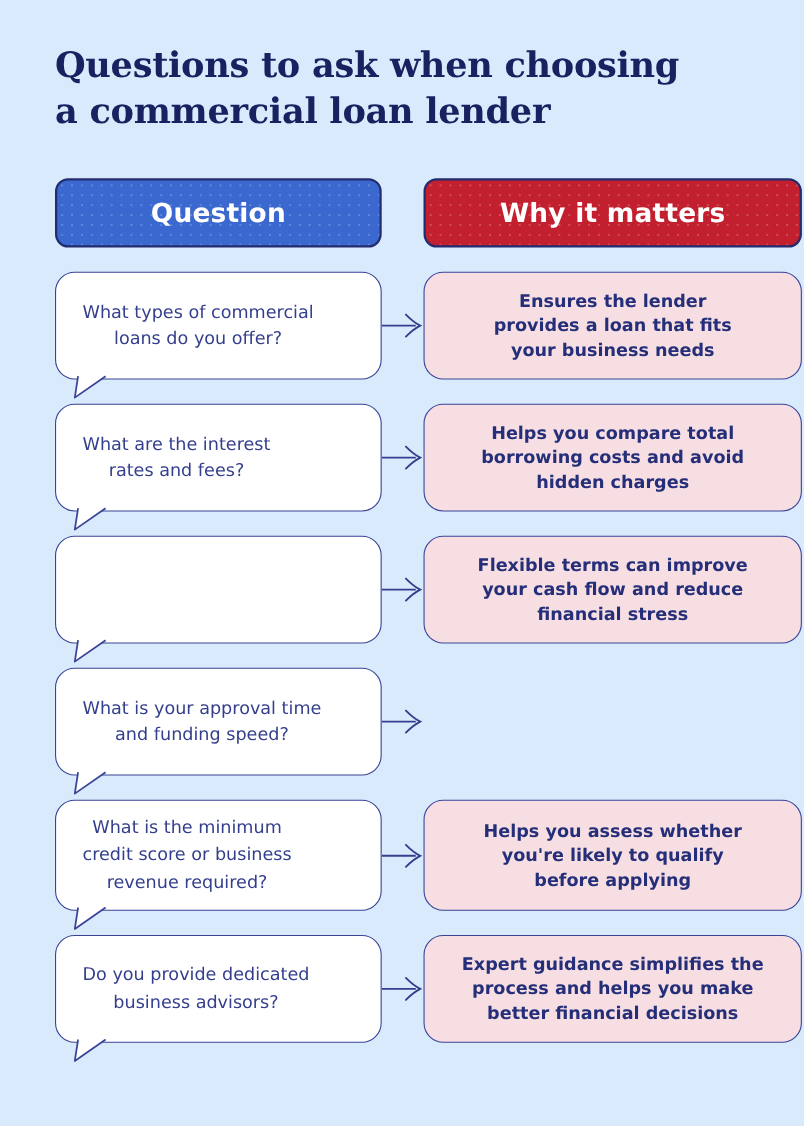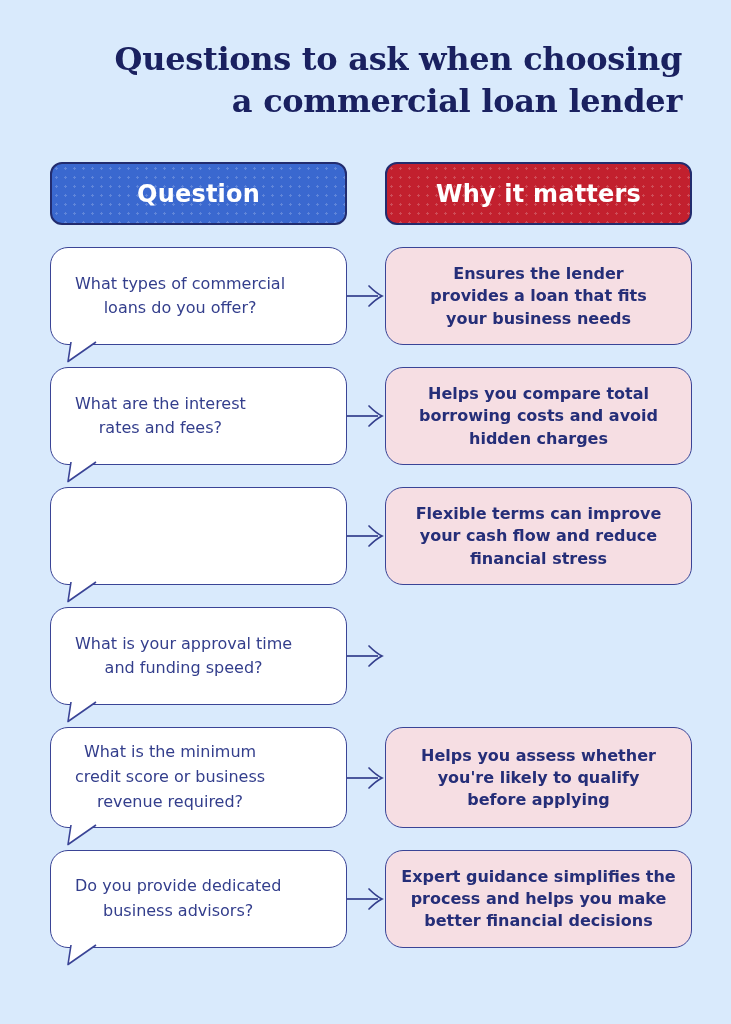--- a/index.html
+++ b/index.html
@@ -13,21 +13,21 @@
   }
   .content{padding:0 49px 0 50px;}
 
   
   .title{
     margin:38px 0 0 0;
     font-family:"DejaVu Serif","Liberation Serif",serif;
     font-weight:700;
     font-size:32px;
     line-height:1.32;
-    text-align:right;
+    text-align:left;
     color:#1a2160;
     letter-spacing:-0.3px;
     white-space:pre-line;
   }
 
   
   .header-row{display:flex;margin-top:40px;}
   .hdr{
     height:63px;
     box-sizing:border-box;
@@ -39,21 +39,21 @@
     font-size:24px;
     letter-spacing:0.2px;
     background-image:radial-gradient(rgba(255,255,255,0.20) 1px, transparent 1.3px);
     background-size:9px 9px;
   }
   .hdr.blue{background-color:#3a68cf;}
   .hdr.red{background-color:#c2202e;}
 
   .col-left{width:297px;flex:0 0 auto;}
   .col-mid{width:38px;flex:0 0 auto;}
-  .col-right{width:307px;flex:0 0 auto;}
+  .col-right{width:344px;flex:0 0 auto;}
 
   
   #rows{margin-top:22px;}
   .row{display:flex;align-items:stretch;margin-bottom:22px;min-height:98px;}
   .qbox{
     position:relative;
     box-sizing:border-box;
     background:#ffffff;
     border:1.6px solid #3a4496;
     border-radius:18px;

